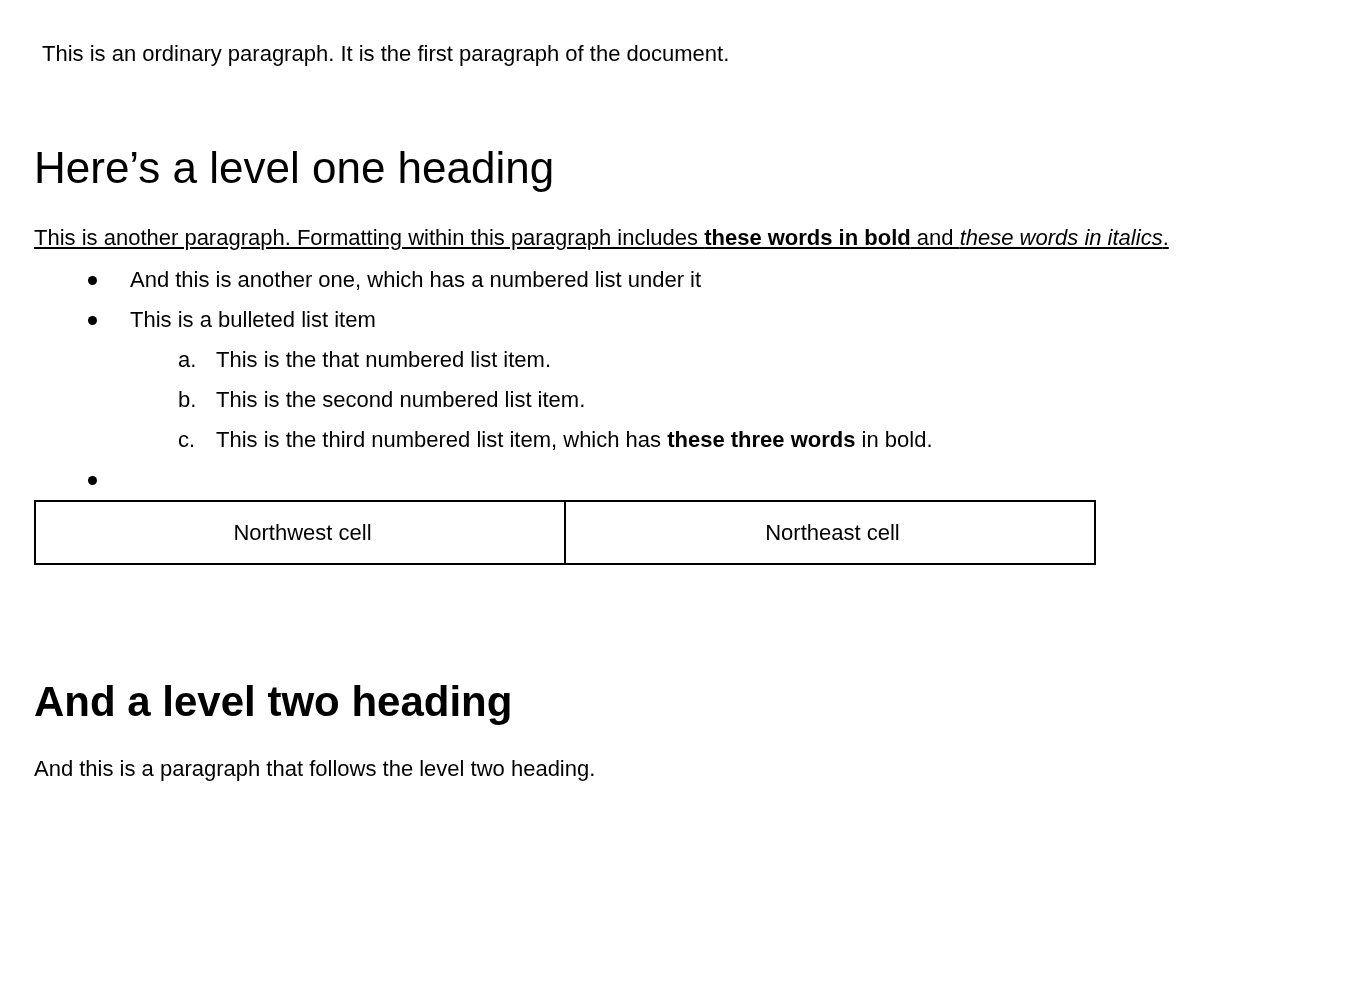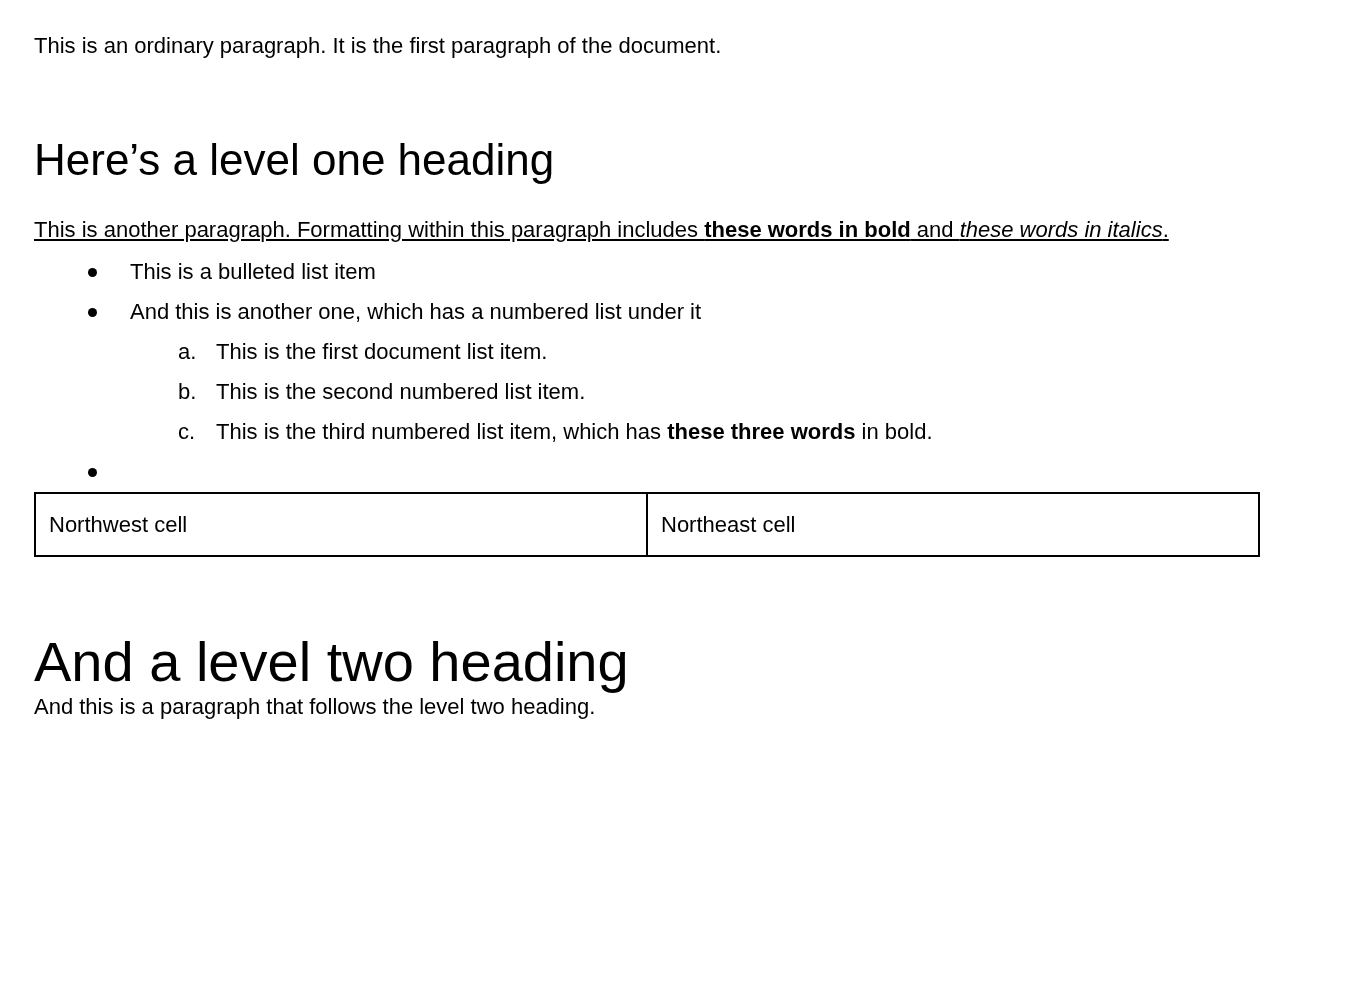--- a/index.html
+++ b/index.html
@@ -8,21 +8,21 @@
     width: 1360px;
     height: 988px;
     background: #ffffff;
     color: #000000;
     font-family: "Liberation Sans", "DejaVu Sans", sans-serif;
     font-size: 22px;
     line-height: 40px;
     padding: 26px 80px 0 34px;
   }
   p { margin: 0; }
-  .intro-paragraph { margin: 0; }
+  .intro-paragraph { margin: 8px; }
   h1.heading-one {
     font-size: 44px;
     line-height: 67px;
     font-weight: 400;
     margin: 60px 0 0 0;
     letter-spacing: 0;
   }
   .formatted-paragraph { margin-top: 17px; text-decoration: underline; }
   .bold-phrase { font-weight: 700; }
   .italic-phrase { font-style: italic; }
@@ -40,62 +40,63 @@
     background: #000000;
     display: inline-block;
   }
   .alpha-marker {
     position: absolute;
     left: 144px;
     top: 0;
   }
   table.doc-table {
     border-collapse: collapse;
-    width: 1226px;
+    width: 1062px;
     margin-top: 40px;
     table-layout: fixed;
+    text-align: center;
   }
   table.doc-table td {
     border: 2px solid #000000;
     width: 50%;
     height: 63px;
     padding: 0 8px 0 13px;
     vertical-align: middle;
     font-size: 22px;
     line-height: 26px;
   }
   h2.heading-two {
-    font-size: 56px;
+    font-size: 42px;
     line-height: 50px;
-    font-weight: 400;
-    margin: 80px 0 0 0;
+    font-weight: 700;
+    margin: 112px 0 0 0;
   }
-  .closing-paragraph { }
+  .closing-paragraph { margin-top: 22px; }
 </style>
 </head>
 <body>
 
 <p class="intro-paragraph">This is an ordinary paragraph. It is the first paragraph of the document.</p>
 
 <h1 class="heading-one">Here’s a level one heading</h1>
 
 <p class="formatted-paragraph"><span>This is another paragraph. Formatting within this paragraph includes </span><span class="bold-phrase">these words in bold</span><span> and </span><span class="italic-phrase">these words in italics</span><span>.</span></p>
 
 <ul class="doc-list">
   <li class="list-row bullet-row">
     <span class="bullet-dot"></span>
-    <span>This is a bulleted list item</span>
+    <span>And this is another one, which has a numbered list under it</span>
   </li>
   <li class="list-row bullet-row">
     <span class="bullet-dot"></span>
-    <span>And this is another one, which has a numbered list under it</span>
+    <span>This is a bulleted list item</span>
   </li>
   <li class="list-row alpha-row">
     <span class="alpha-marker">a.</span>
-    <span>This is the first document list item.</span>
+    <span>This is the that numbered list item.</span>
   </li>
   <li class="list-row alpha-row">
     <span class="alpha-marker">b.</span>
     <span>This is the second numbered list item.</span>
   </li>
   <li class="list-row alpha-row">
     <span class="alpha-marker">c.</span><span>This is the third numbered list item, which has </span><span class="bold-phrase">these three words</span><span> in bold.</span>
   </li>
   <li class="list-row bullet-row">
     <span class="bullet-dot"></span>

